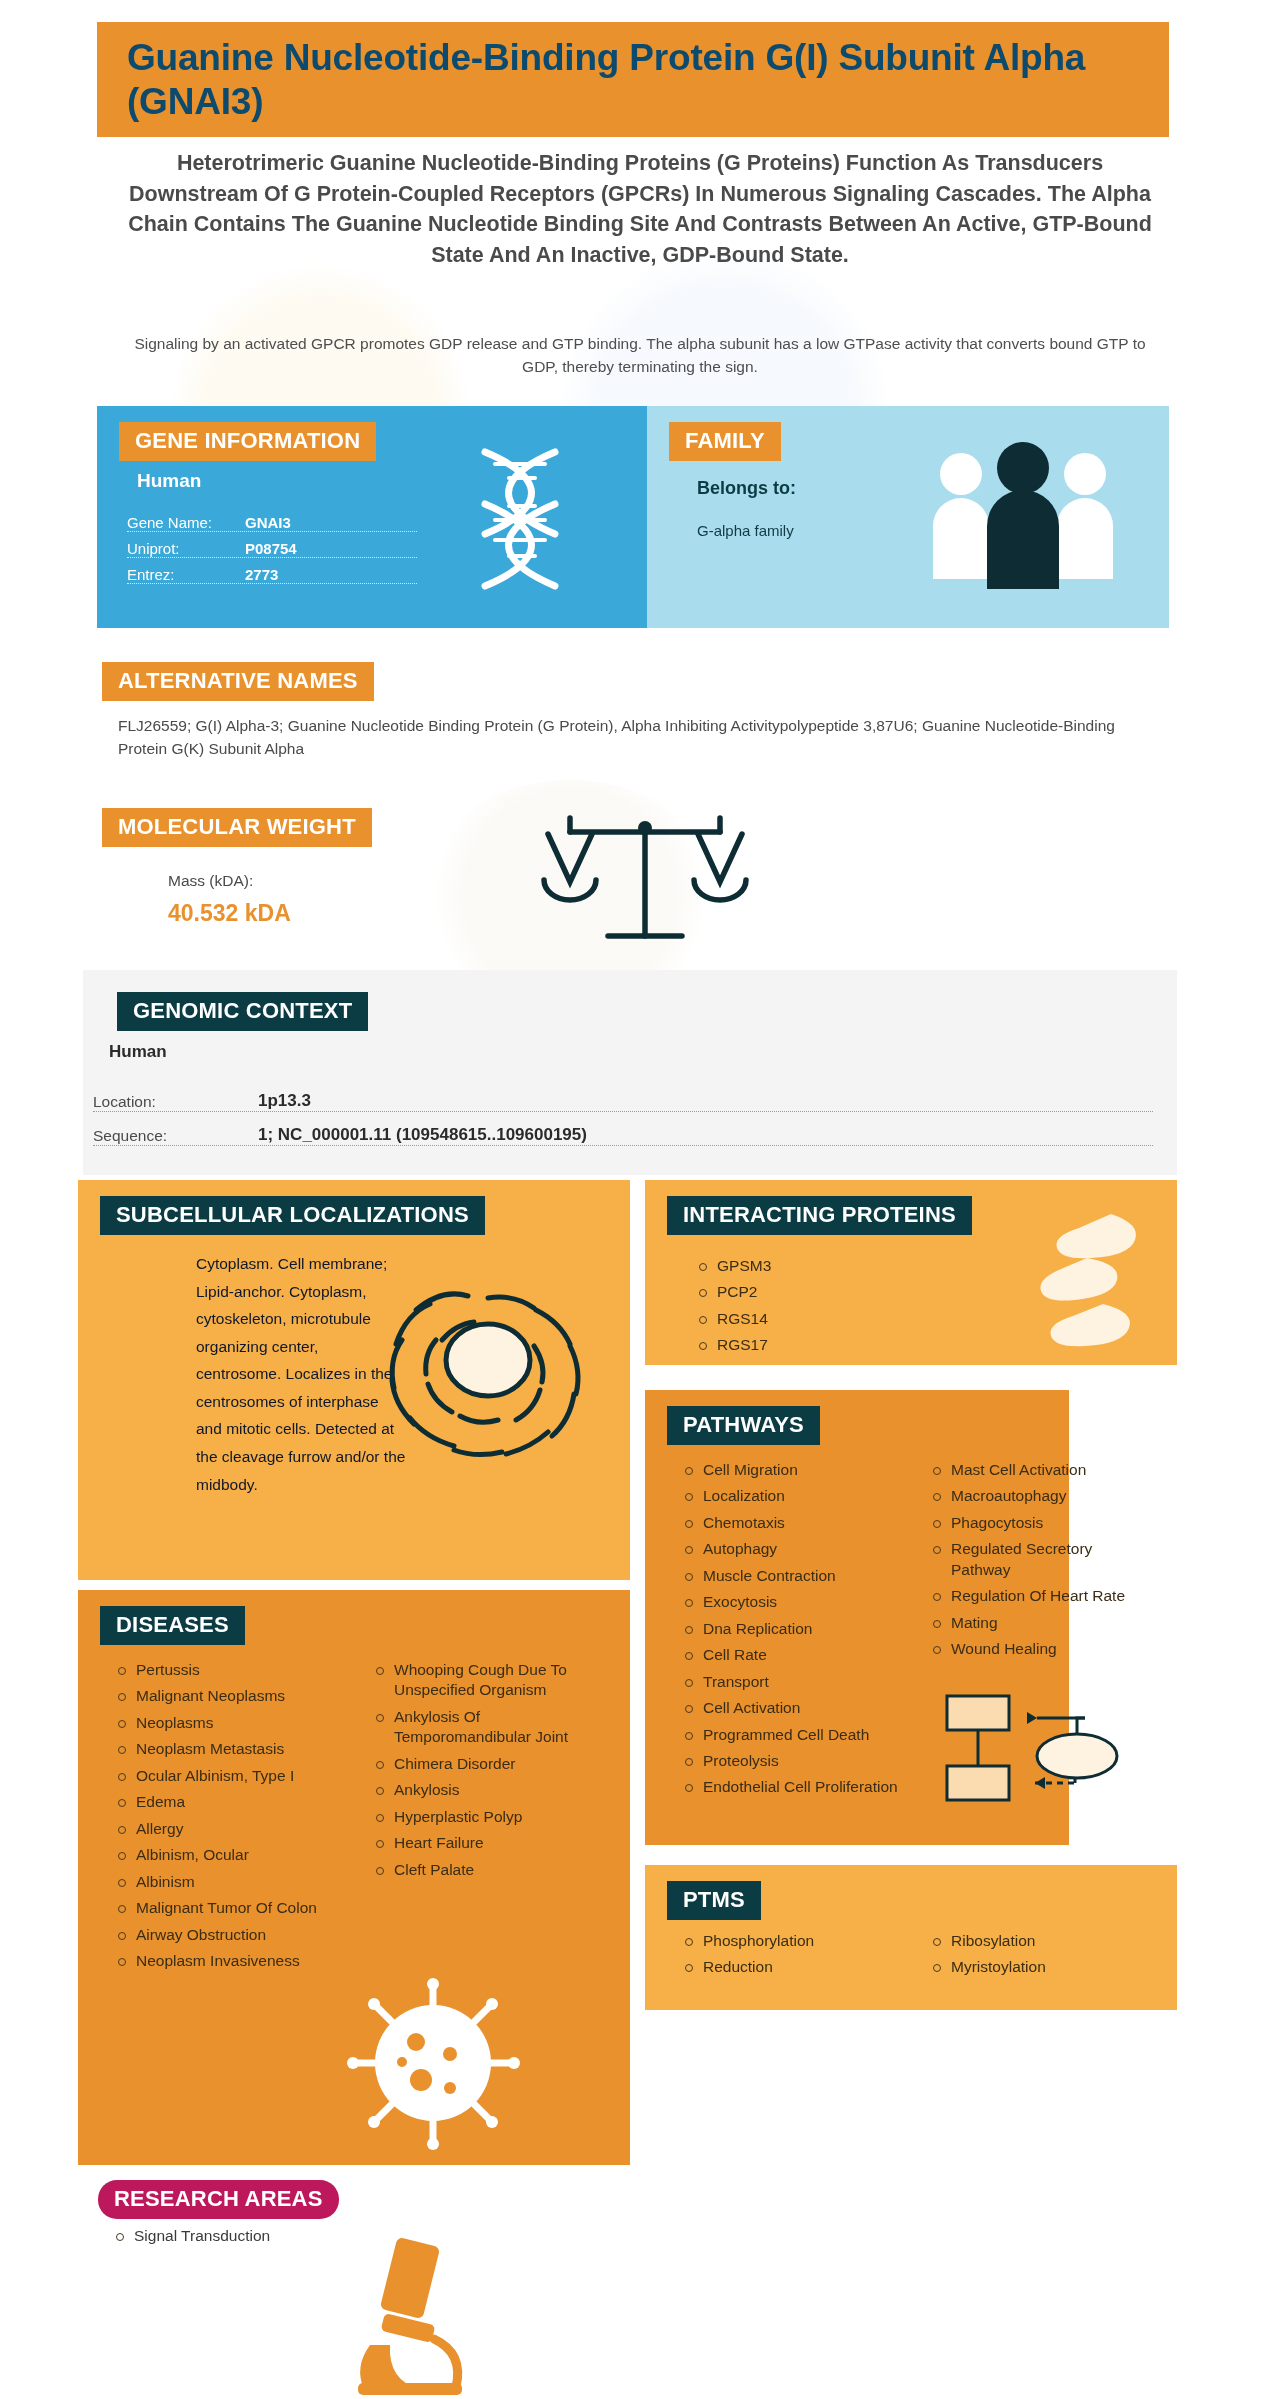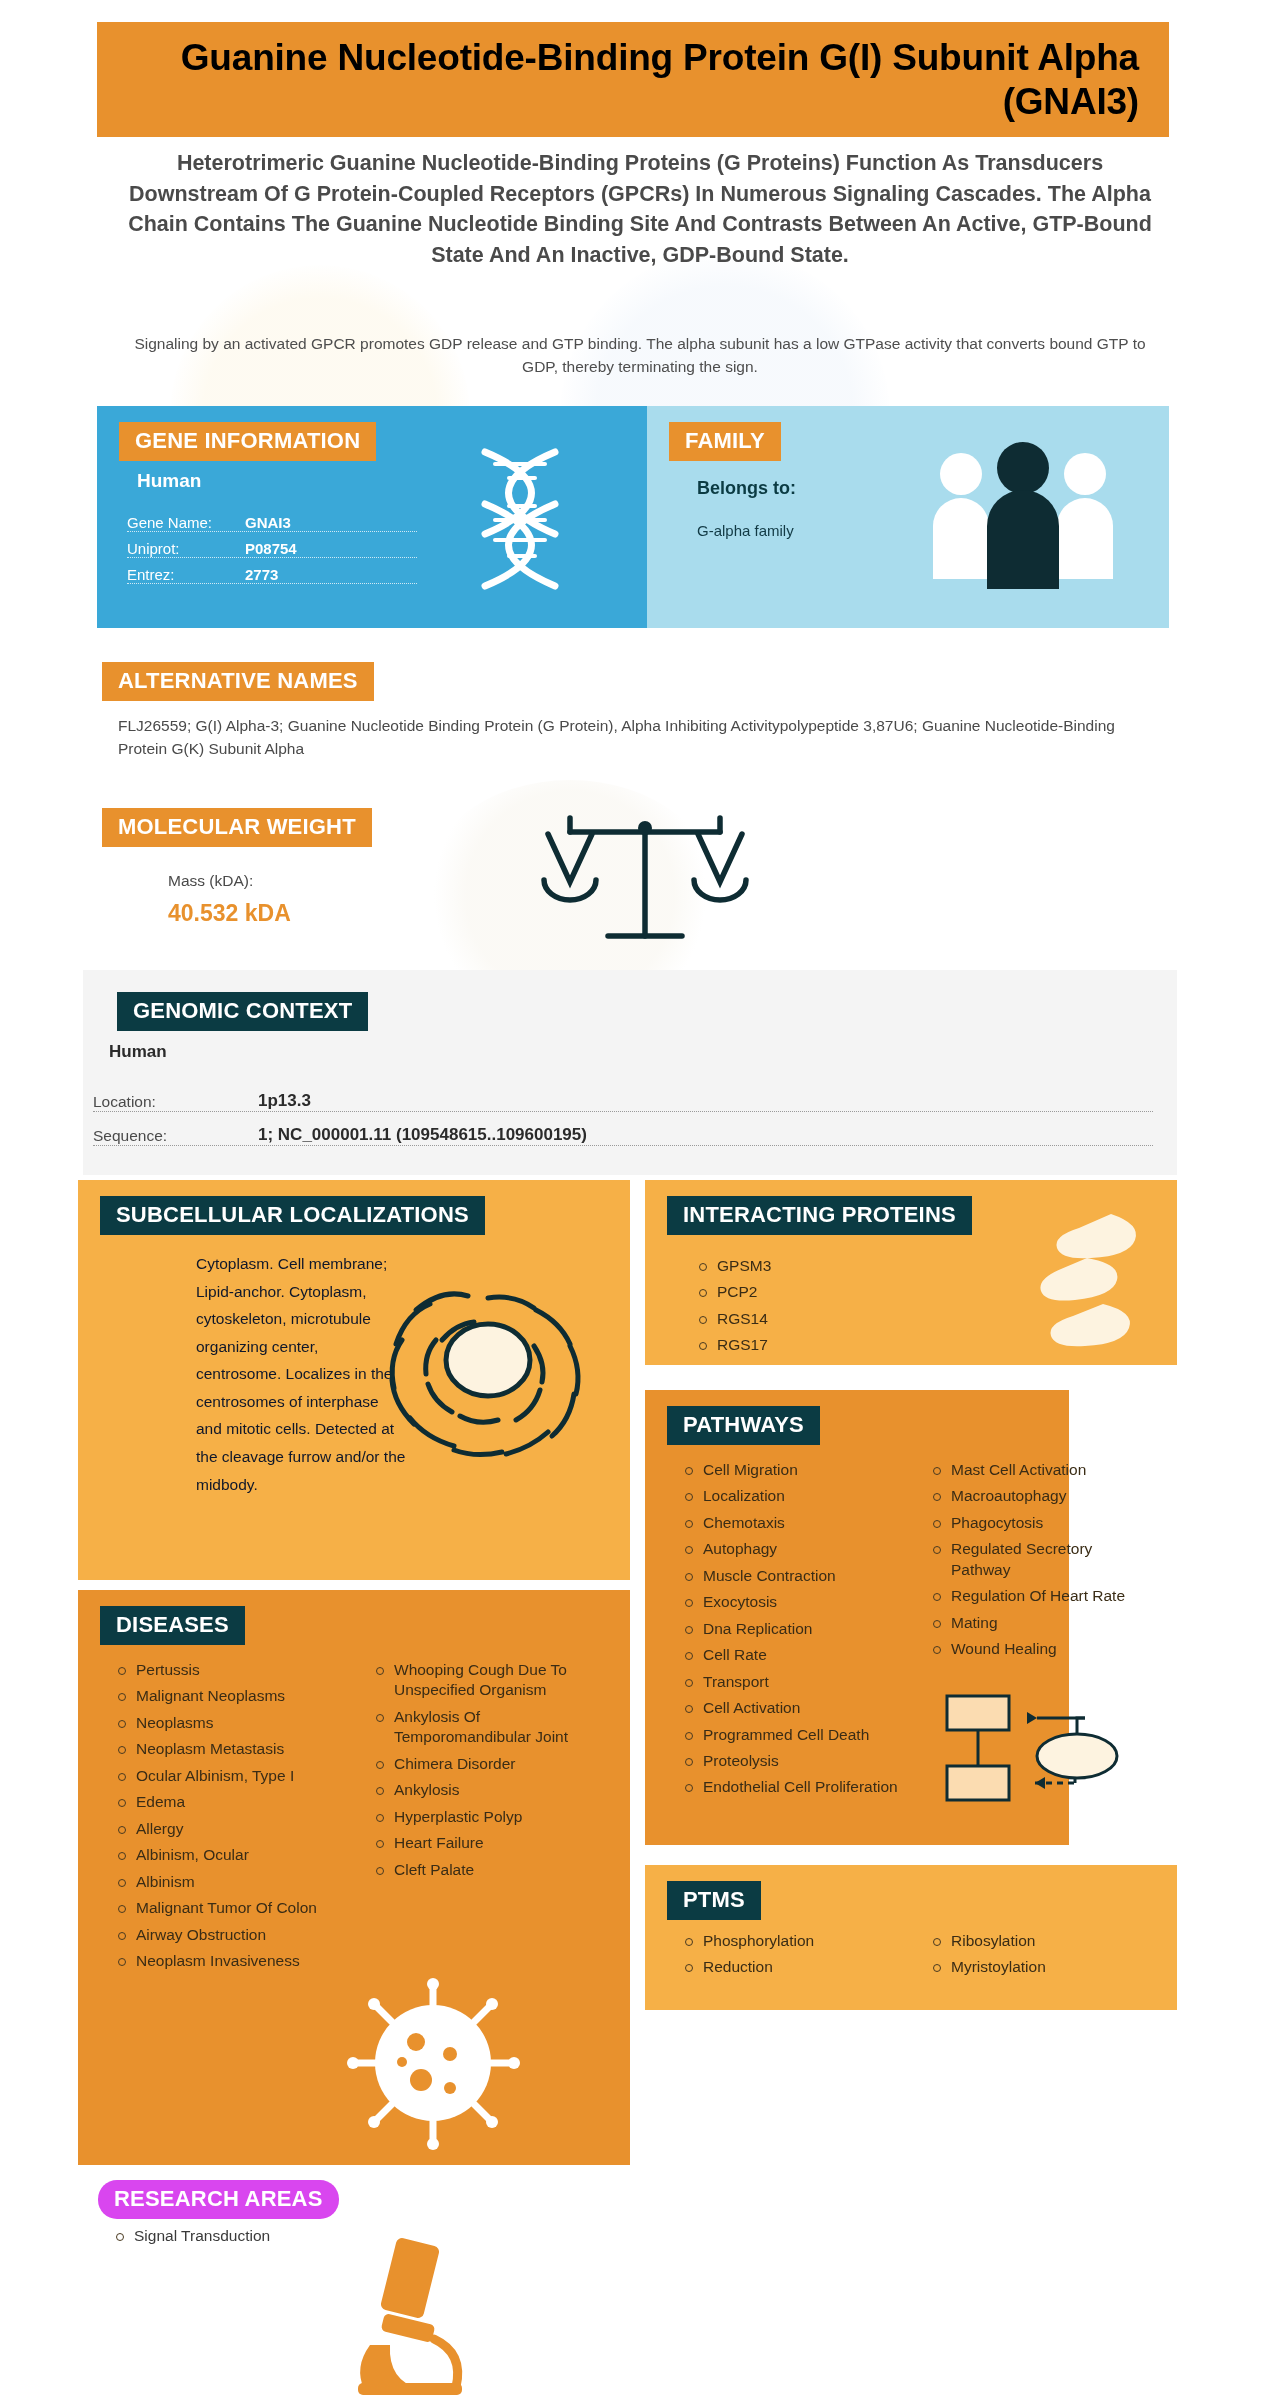--- a/index.html
+++ b/index.html
@@ -16,22 +16,22 @@
 
   
   .wm { position:absolute; border-radius:50%; opacity:.5; pointer-events:none; }
   .wm1 { left:170px; top:265px; width:300px; height:300px; background:radial-gradient(circle at 50% 50%, #fdf6e4 0%, #fdf6e4 55%, rgba(255,255,255,0) 72%); }
   .wm2 { left:560px; top:250px; width:330px; height:330px; background:radial-gradient(circle at 50% 50%, #eef4fb 0%, #eef4fb 55%, rgba(255,255,255,0) 72%); }
   .wm3 { left:420px; top:780px; width:300px; height:230px; background:radial-gradient(circle at 50% 50%, #f7f4ec 0%, #f7f4ec 55%, rgba(255,255,255,0) 72%); }
 
   
   .title-bar {
     position:absolute; left:97px; top:22px; width:1072px; padding:14px 30px;
-    background:#e8912d; color:#000000;
-    font-size:37px; font-weight:bold; line-height:1.18; text-align:right;
+    background:#e8912d; color:#0c4a6e;
+    font-size:37px; font-weight:bold; line-height:1.18; text-align:left;
     letter-spacing:-0.2px;
   }
   .subtitle {
     position:absolute; left:120px; top:148px; width:1040px;
     text-align:center; color:#4a4a4a;
     font-size:21.5px; font-weight:bold; line-height:1.42;
   }
   .lead {
     position:absolute; left:130px; top:332px; width:1020px;
     text-align:center; color:#4e4e4e;
@@ -418,21 +418,21 @@
       <g fill="#e8912d">
         <circle cx="70" cy="66" r="9"></circle>
         <circle cx="104" cy="78" r="7"></circle>
         <circle cx="75" cy="104" r="11"></circle>
         <circle cx="104" cy="112" r="6"></circle>
         <circle cx="56" cy="86" r="5"></circle>
       </g>
     </svg>
   </div>
 
-  <div class="ra-chip chip blue" style="background:#d946ef;border-radius:19px;">RESEARCH AREAS</div>
+  <div class="ra-chip chip blue" style="background:#be185d;border-radius:19px;">RESEARCH AREAS</div>
   <ul class="bul ra-list">
     <li style="color:#3a3a3a;">Signal Transduction</li>
   </ul>
   <svg class="micro-icon" width="170" height="160" viewBox="0 0 170 160">
     <g fill="#e8912d">
       <rect x="58" y="6" width="44" height="74" rx="6" transform="rotate(14 80 43)"></rect>
       <rect x="52" y="84" width="52" height="18" rx="5" transform="rotate(14 78 93)"></rect>
       <path d="M60 110 q-2 36 30 44 h-56 q-10 -22 6 -44 z"></path>
       <rect x="28" y="148" width="104" height="12" rx="5"></rect>
     </g>

